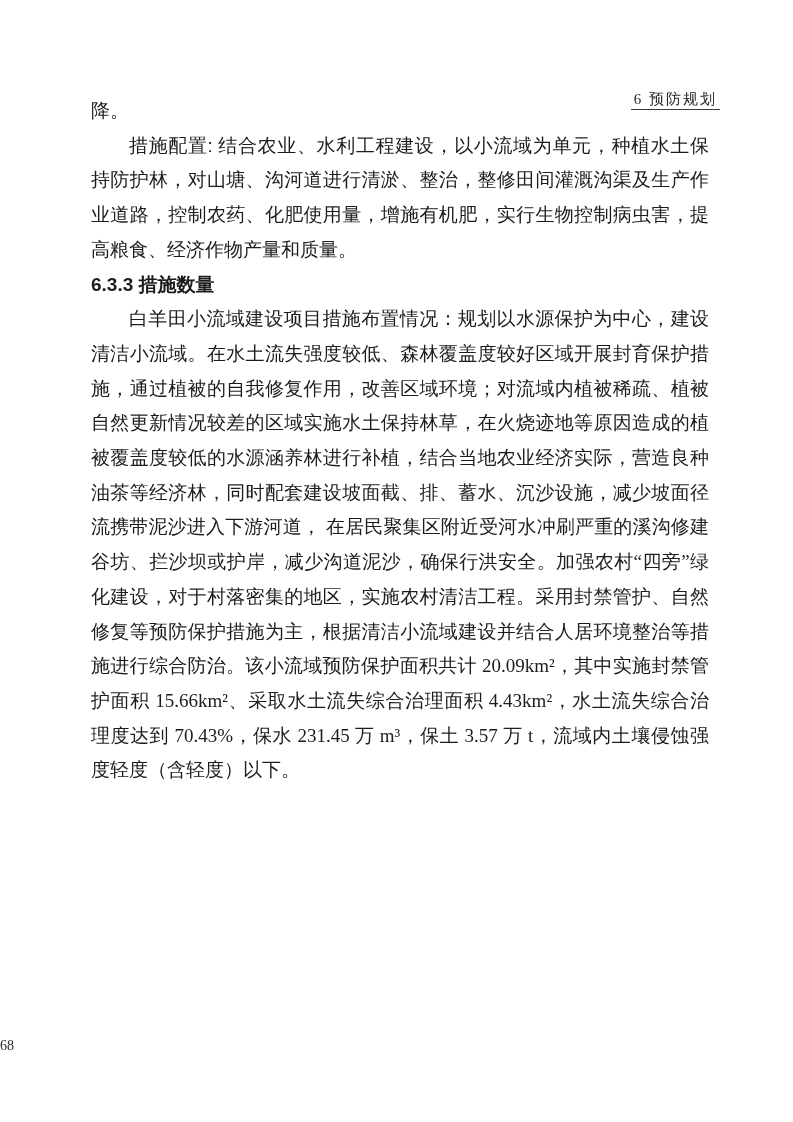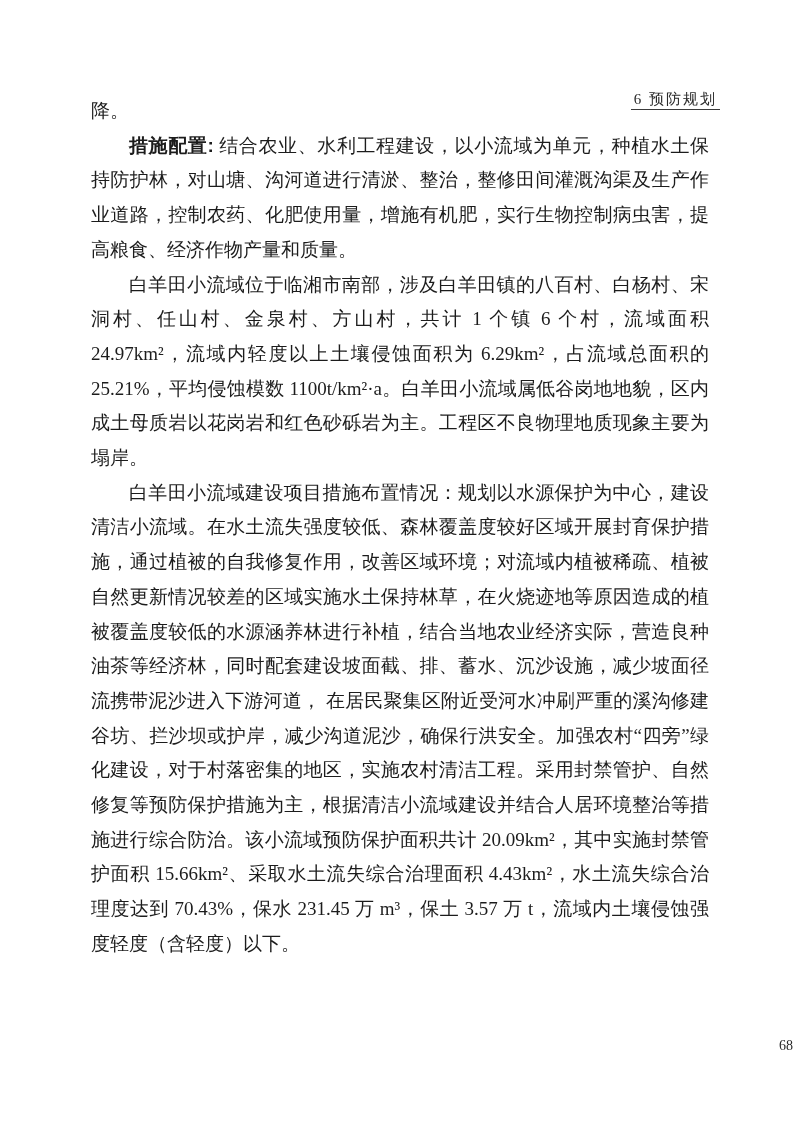--- a/index.html
+++ b/index.html
@@ -50,51 +50,51 @@
   }
   .heading {
     font-family: "Liberation Sans", "DejaVu Sans", sans-serif;
     font-weight: bold;
   }
   .h-section {
     text-indent: 0 !important;
   }
   .inline-label {
     font-family: "Liberation Sans", "DejaVu Sans", sans-serif;
-    font-weight: bold;
+    font-weight: normal;
   }
   .footer {
     position: absolute;
     top: 1038px;
     left: 0;
     width: 100%;
-    text-align: right;
+    text-align: left;
     font-size: 14px;
     color: #2a2a2a;
   }
 </style>
 </head>
 <body>
 
 <div class="page">
 
   <div class="header">
     <span class="header-text">6 预防规划</span>
   </div>
 
   <div class="content">
 
     <p class="noindent">降。</p>
 
     <p><span class="inline-label">措施配置:</span><span> 结合农业、水利工程建设，以小流域为单元，种植水土保持防护林，对山塘、沟河道进行清淤、整治，整修田间灌溉沟渠及生产作业道路，控制农药、化肥使用量，增施有机肥，实行生物控制病虫害，提高粮食、经济作物产量和质量。</span></p>
 
+    <p class="heading h-section">6.3.3 措施数量</p>
 
 
 
-    <p>白羊田小流域位于临湘市南部，涉及白羊田镇的八百村、白杨村、宋洞村、任山村、金泉村、方山村，共计 1 个镇 6 个村，流域面积 24.97km²，流域内轻度以上土壤侵蚀面积为 6.29km²，占流域总面积的 25.21%，平均侵蚀模数 1100t/km²·a。白羊田小流域属低谷岗地地貌，区内成土母质岩以花岗岩和红色砂砾岩为主。工程区不良物理地质现象主要为塌岸。</p>
 
     <p>白羊田小流域建设项目措施布置情况：规划以水源保护为中心，建设清洁小流域。在水土流失强度较低、森林覆盖度较好区域开展封育保护措施，通过植被的自我修复作用，改善区域环境；对流域内植被稀疏、植被自然更新情况较差的区域实施水土保持林草，在火烧迹地等原因造成的植被覆盖度较低的水源涵养林进行补植，结合当地农业经济实际，营造良种油茶等经济林，同时配套建设坡面截、排、蓄水、沉沙设施，减少坡面径流携带泥沙进入下游河道， 在居民聚集区附近受河水冲刷严重的溪沟修建谷坊、拦沙坝或护岸，减少沟道泥沙，确保行洪安全。加强农村“四旁”绿化建设，对于村落密集的地区，实施农村清洁工程。采用封禁管护、自然修复等预防保护措施为主，根据清洁小流域建设并结合人居环境整治等措施进行综合防治。该小流域预防保护面积共计 20.09km²，其中实施封禁管护面积 15.66km²、采取水土流失综合治理面积 4.43km²，水土流失综合治理度达到 70.43%，保水 231.45 万 m³，保土 3.57 万 t，流域内土壤侵蚀强度轻度（含轻度）以下。</p>
 
   </div>
 
   <div class="footer">
     <span>68</span>
   </div>
 
 </div>

